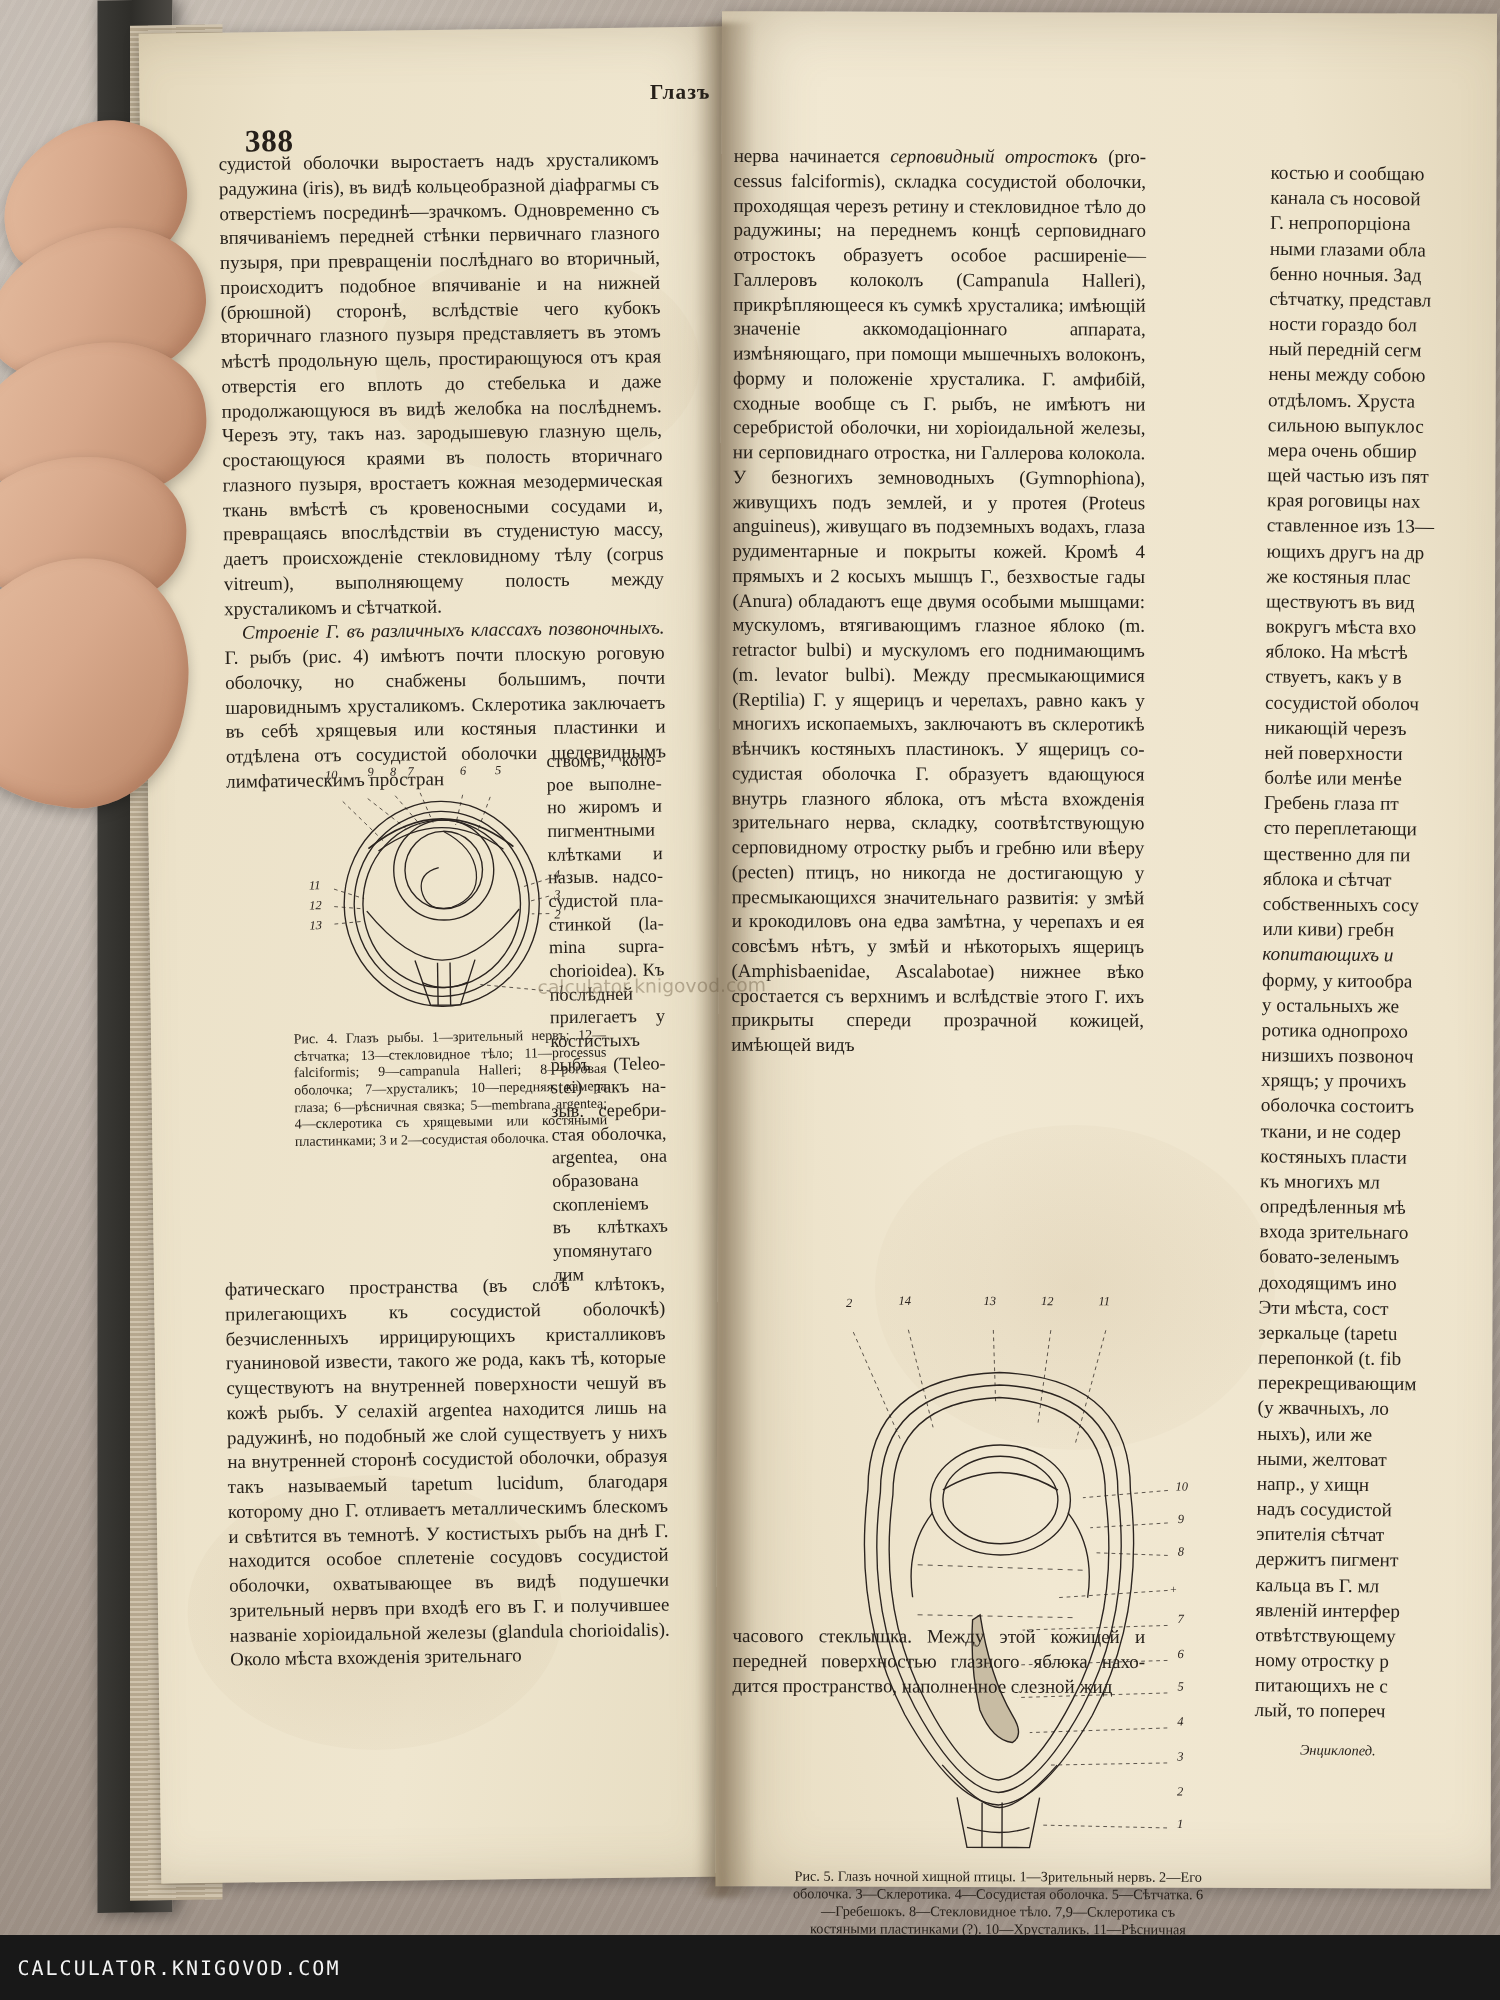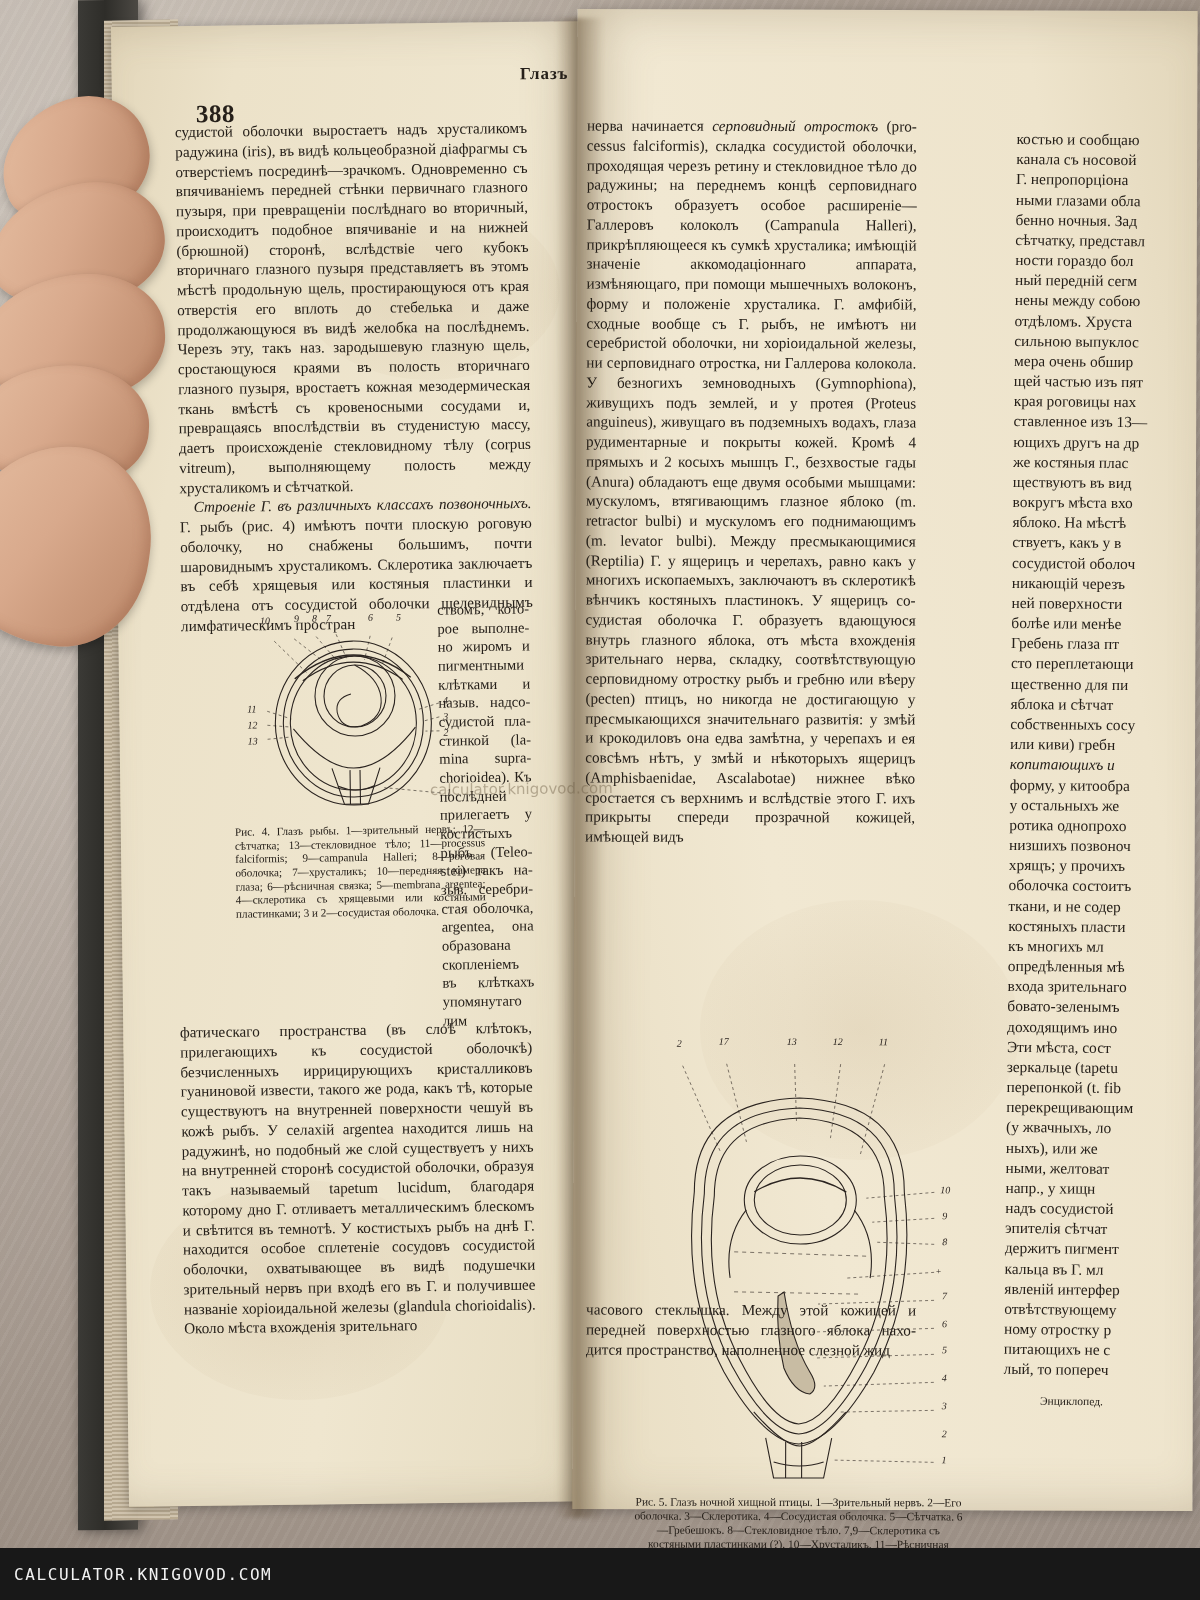--- a/index.html
+++ b/index.html
@@ -164,21 +164,21 @@
   #right-col {
     left: 1010px; top: 130px; width: 210px;
     font-size: 15.4px; line-height: 1.31;
     transform: rotate(0.6deg);
     overflow: hidden;
     height: 1250px;
   }
   #right-col p { margin: 0; }
   #signature {
     left: 1040px; top: 1395px;
-    font-size: 11.5px; 
+    font-size: 11.5px; font-style: italic;
     transform: rotate(0.6deg);
   }
   
   #watermark {
     position: absolute;
     left: 0; bottom: 0; width: 1200px; height: 52px;
     background: #181818;
     color: #f2f2f2;
     font-family: "DejaVu Sans Mono", monospace;
     font-size: 16px;
@@ -331,21 +331,21 @@
           <path d="M300 312 L180 316"></path>
             <path d="M300 340 L190 344"></path>
             <path d="M300 368 L204 370"></path>
           <path d="M300 420 L200 418"></path>
           <path d="M100 210 L232 214" stroke-dasharray="4,4"></path>
           <path d="M100 250 L228 252" stroke-dasharray="4,4"></path>
         </g>
         <text x="302" y="232" font-size="9" fill="#2b2420">+</text>
       </svg>
       <span class="fignums" style="left:42px;  top:-4px;">2</span>
-      <span class="fignums" style="left:84px;  top:-6px;">17</span>
+      <span class="fignums" style="left:84px;  top:-6px;">14</span>
       <span class="fignums" style="left:152px; top:-6px;">13</span>
       <span class="fignums" style="left:198px; top:-6px;">12</span>
       <span class="fignums" style="left:244px; top:-6px;">11</span>
       <span class="fignums" style="left:306px; top:142px;">10</span>
       <span class="fignums" style="left:308px; top:168px;">9</span>
       <span class="fignums" style="left:308px; top:194px;">8</span>
       <span class="fignums" style="left:308px; top:248px;">7</span>
       <span class="fignums" style="left:308px; top:276px;">6</span>
       <span class="fignums" style="left:308px; top:302px;">5</span>
       <span class="fignums" style="left:308px; top:330px;">4</span>

